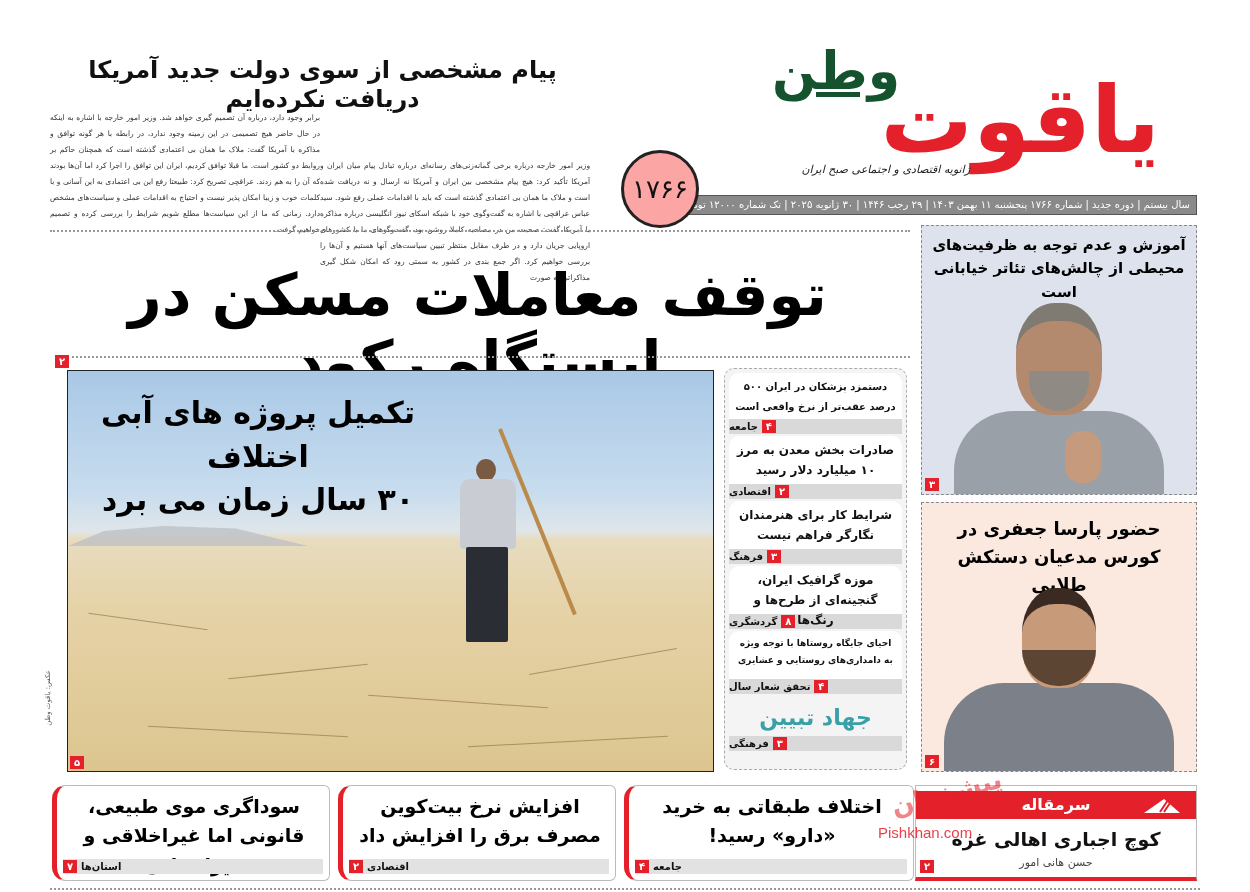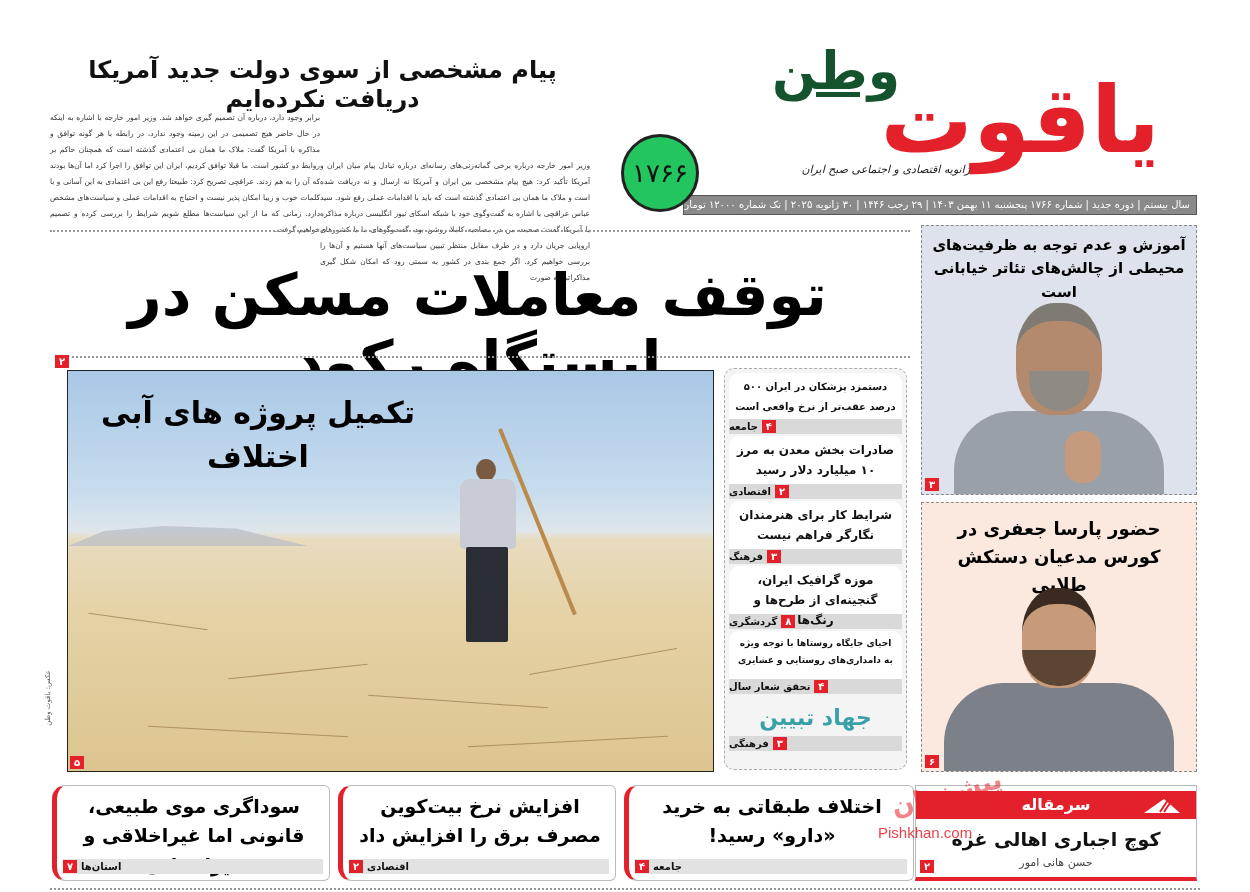--- a/index.html
+++ b/index.html
@@ -8,21 +8,21 @@
   .abs { position: absolute; }
 
   
   #masthead-logo { left: 730px; top: 45px; width: 440px; height: 140px; }
   #logo-main { position: absolute; right: 10px; top: 30px; font-family: "DejaVu Sans", sans-serif; font-weight: bold; font-size: 92px; color: #e4202a; letter-spacing: -2px; line-height: 1; direction: rtl; }
   #logo-watan { position: absolute; right: 270px; top: 0px; font-weight: bold; font-size: 52px; color: #14532d; line-height: 1; direction: rtl; text-decoration: underline; }
   #logo-tagline { position: absolute; right: 200px; top: 118px; font-family: "DejaVu Serif", serif; font-size: 11px; color: #222; direction: rtl; font-style: italic; }
 
   #issue-strip { left: 683px; top: 195px; width: 514px; height: 20px; background: #8a8a8a; border: 1px solid #555; color: #fff; font-size: 10px; line-height: 18px; padding: 0 6px; text-align: right; white-space: nowrap; overflow: hidden; direction: rtl; }
 
-  #issue-badge { left: 621px; top: 134px; width: 78px; height: 78px; border-radius: 50%; border: 3px solid #222; background: #22c55e; display: flex; align-items: center; justify-content: center; font-family: "DejaVu Serif", serif; font-size: 26px; color: #111; }
+  #issue-badge { left: 621px; top: 150px; width: 78px; height: 78px; border-radius: 50%; border: 3px solid #222; background: #fca5a5; display: flex; align-items: center; justify-content: center; font-family: "DejaVu Serif", serif; font-size: 26px; color: #111; }
 
   
   #top-headline { left: 50px; top: 56px; width: 545px; font-weight: bold; font-size: 24px; text-align: center; line-height: 1.2; direction: rtl; letter-spacing: -0.5px; }
   .body-col { position: absolute; top: 110px; width: 270px; font-size: 7.5px; line-height: 16px; color: #333; text-align: justify; direction: rtl; }
   #col-right { left: 320px; margin-top: 48px; }
   #col-left { left: 50px; }
 
   .dotline { position: absolute; height: 0; border-top: 2px dotted #999; }
 
   
@@ -115,20 +115,21 @@
   <div class="crack" style="left:80px; top:360px; width:200px; transform:rotate(3deg);"></div>
   <div class="crack" style="left:400px; top:370px; width:200px; transform:rotate(-3deg);"></div>
   <div id="photo-person">
     <div id="person-shovel"></div>
     <div id="person-head"></div>
     <div id="person-shirt"></div>
     <div id="person-pants"></div>
   </div>
   <div id="photo-headline">
     <div>تکمیل پروژه های آبی اختلاف</div>
+    <div>۳۰ سال زمان می برد</div>
   </div>
   <span id="photo-page" class="pg">۵</span>
 </div>
 <div id="photo-credit" class="abs">عکس: یاقوت وطن</div>
 
 <div id="brief-box" class="abs">
   <div class="brief">
     <div class="brief-card" style="font-size:10px; line-height:20px; height:46px;">دستمزد پزشکان در ایران ۵۰۰ درصد عقب‌تر از نرخ واقعی است</div>
     <div class="brief-tag">
         <span class="lbl">جامعه</span>

